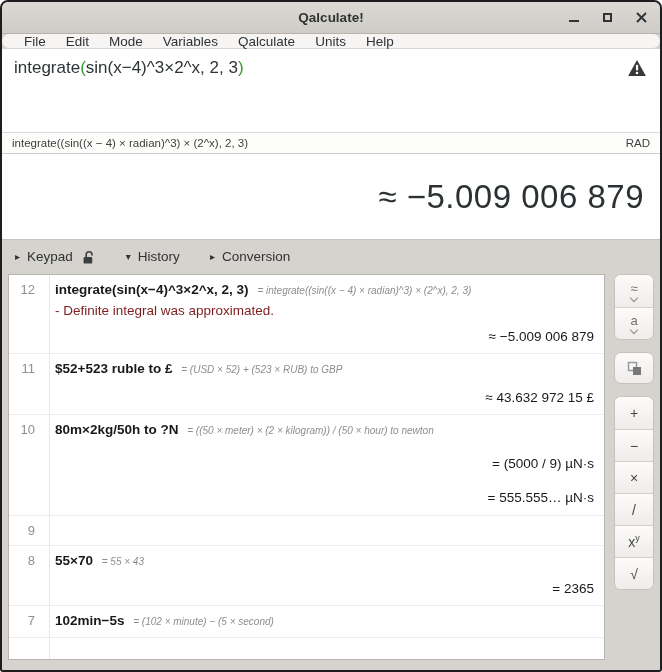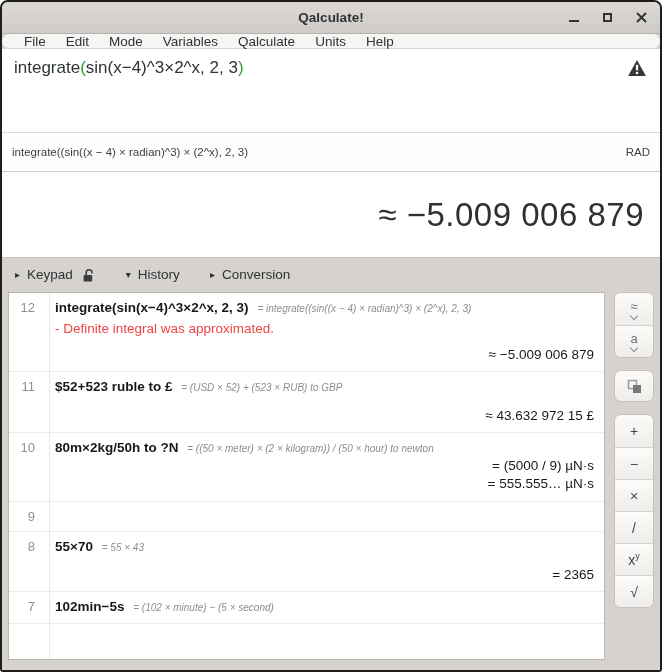--- a/index.html
+++ b/index.html
@@ -40,21 +40,21 @@
   .input-area {
     height: 83px; flex: none; background: #fff;
     padding: 9px 12px; position: relative;
     font-size: 17px; color: #2e3436;
   }
   .expr .paren-green { color: #2f9e2f; }
   .warning-icon { position: absolute; top: 11px; right: 14px; }
 
   
   .parsebar {
-    height: 40px; flex: none; background: #fdfdfc;
+    height: 22px; flex: none; background: #fdfdfc;
     border-top: 1px solid #dadada; border-bottom: 1px solid #d2cfca;
     display: flex; align-items: center; justify-content: space-between;
     padding: 0 10px; font-size: 11.5px; color: #3f3f3f;
   }
 
   
   .result-area {
     height: 86px; flex: none; background: #fff;
     display: flex; align-items: center; justify-content: flex-end;
     padding-right: 16px;
@@ -81,22 +81,22 @@
   .history-panel::before {
     content: ""; position: absolute; left: 40px; top: 0; bottom: 0;
     width: 1px; background: #e7e7e7;
   }
   .entry { display: flex; border-bottom: 1px solid #ececec; padding: 6px 0 7px; }
   .idx { width: 34px; flex: none; text-align: right; padding-right: 8px; color: #8f8f8f; font-size: 13px; padding-top: 1px; }
   .content { flex: 1; padding: 0 10px 0 12px; min-width: 0; }
   .line1 { font-size: 13.5px; line-height: 1.35; }
   .hin { font-weight: bold; color: #191919; }
   .hparsed { font-style: italic; color: #8e8e8e; margin-left: 6px; font-size: 10px; }
-  .hmsg { color: #ef4444; font-size: 13.5px; margin-top: 4px; }
-  .hres { text-align: right; font-size: 13.5px; color: #191919; margin-top: 0; line-height: 1.35; }
+  .hmsg { color: #7f1d1d; font-size: 13.5px; margin-top: 4px; }
+  .hres { text-align: right; font-size: 13.5px; color: #191919; margin-top: 16px; line-height: 1.35; }
   .hres-wrap .hres:only-child { margin-top: 10px; }
 
   .side-col { width: 40px; flex: none; margin-left: 9px; display: flex; flex-direction: column; }
   .btn-group { display: flex; flex-direction: column; border-radius: 7px; overflow: hidden; border: 1px solid #c6c2bd; background: #f4f2f0; }
   .btn {
     height: 32px; width: 100%; border: none; flex: none;
     background: linear-gradient(#fcfbfa, #efedeb);
     display: flex; align-items: center; justify-content: center;
     color: #454545; font-size: 14px; font-family: "Liberation Sans", sans-serif;
   }

